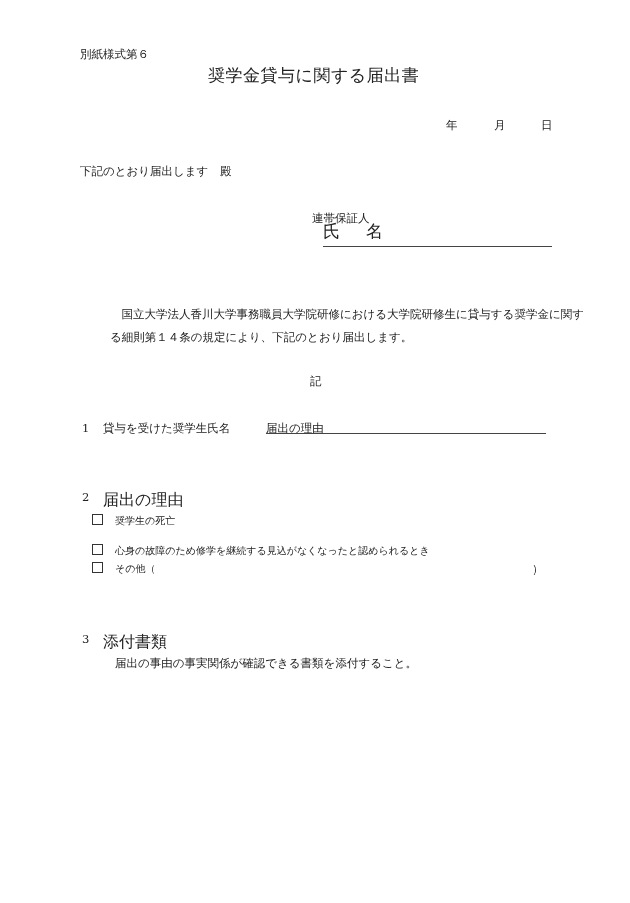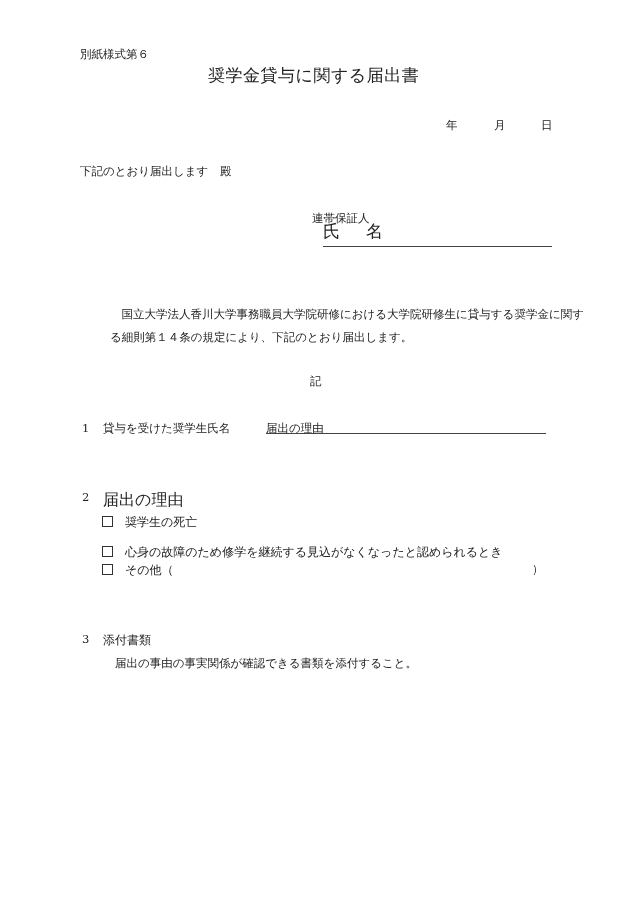--- a/index.html
+++ b/index.html
@@ -29,35 +29,35 @@
     .underline1 { left: 323px; top: 246px; width: 229px; height: 0; border-bottom: 1px solid #444; }
     .body-text { left: 80px; top: 303px; font-size: 11.5px; line-height: 23px; width: 490px; white-space: normal; }
     .body-text .line { display: block; white-space: nowrap; margin-left: 30px; }
     .ki { left: 310px; top: 374px; font-size: 11.5px; }
     .item1-num { left: 82px; top: 421px; font-size: 11.5px; }
     .item1-label { left: 103px; top: 421px; font-size: 11.5px; }
     .item1-value { left: 266px; top: 421px; font-size: 11.5px; }
     .underline2 { left: 266px; top: 433px; width: 280px; height: 0; border-bottom: 1px solid #444; }
     .item2-num { left: 82px; top: 490px; font-size: 11.5px; }
     .item2-label { left: 103px; top: 490px; font-size: 16px; }
-    .check { font-size: 12px; margin-left: 10px; }
+    .check { font-size: 10px; }
     .check .box {
       display: inline-block;
       width: 9px; height: 9px;
       border: 1px solid #333;
       vertical-align: -1px;
       margin-right: 12px;
       background: #fff;
     }
     .opt1 { left: 92px; top: 514px; }
     .opt2 { left: 92px; top: 544px; }
     .opt3 { left: 92px; top: 562px; }
     .opt3-close { left: 532px; top: 562px; font-size: 11.5px; }
     .item3-num { left: 82px; top: 632px; font-size: 11.5px; }
-    .item3-label { left: 103px; top: 632px; font-size: 12px; }
+    .item3-label { left: 103px; top: 632px; font-size: 16px; }
     .item3-desc { left: 115px; top: 656px; font-size: 11.5px; }
   </style>
 </head>
 <body>
 
 <div>
 
   <div class="abs form-no">別紙様式第６</div>
   <div class="abs title">奨学金貸与に関する届出書</div>
 

